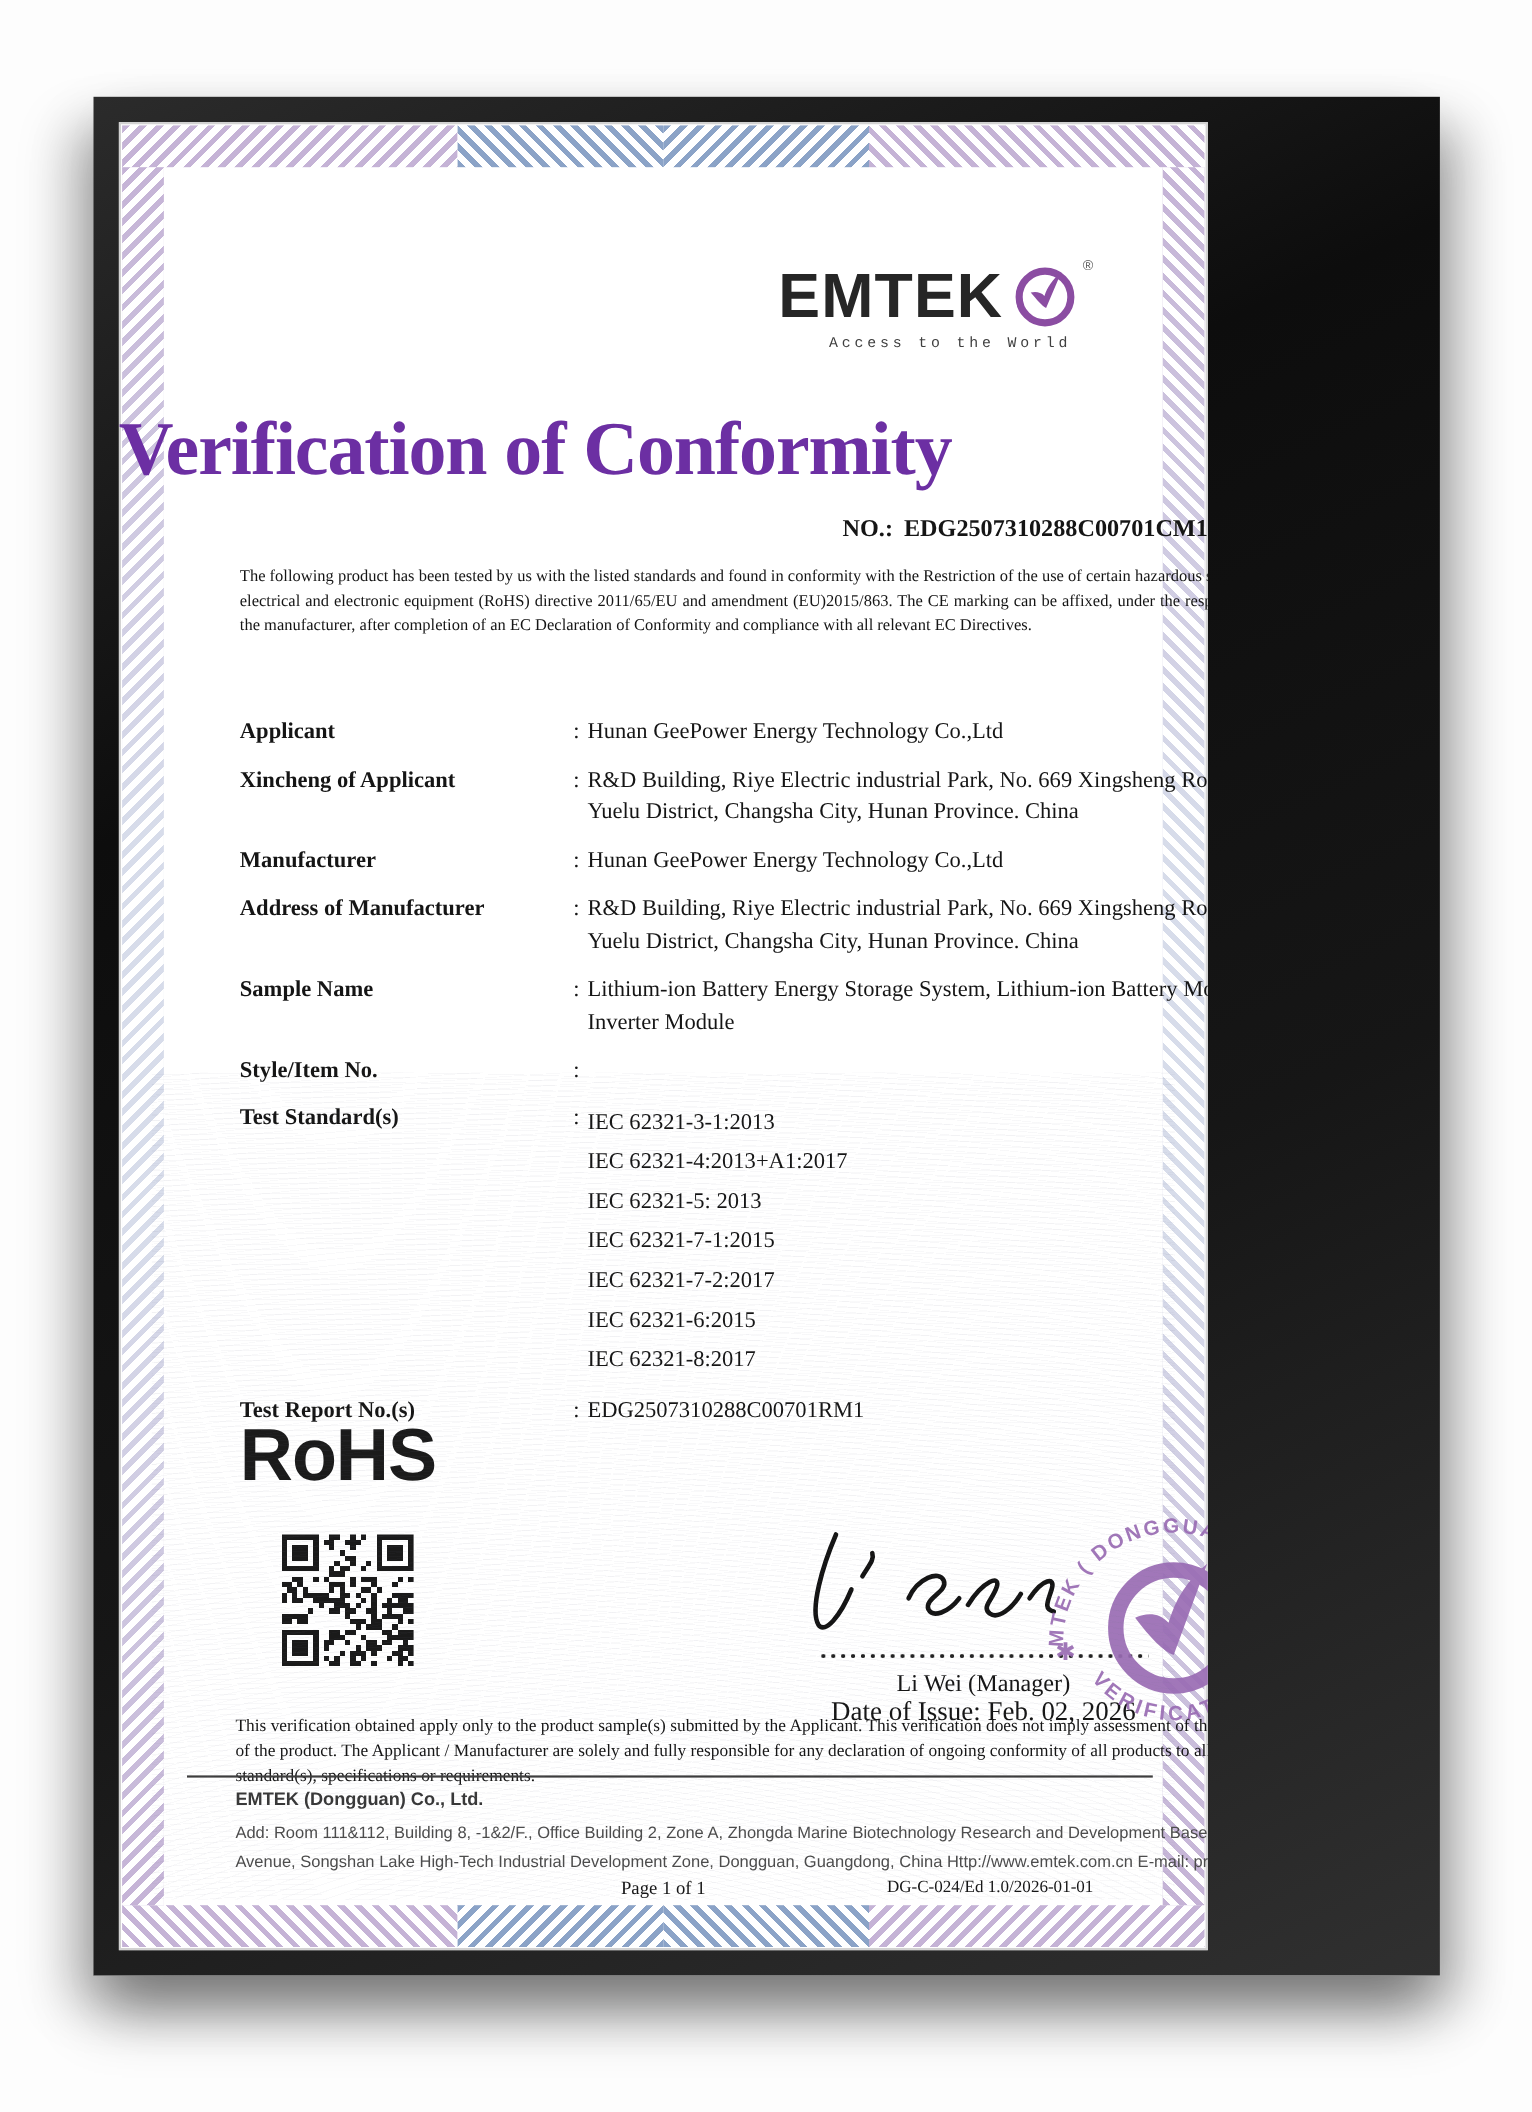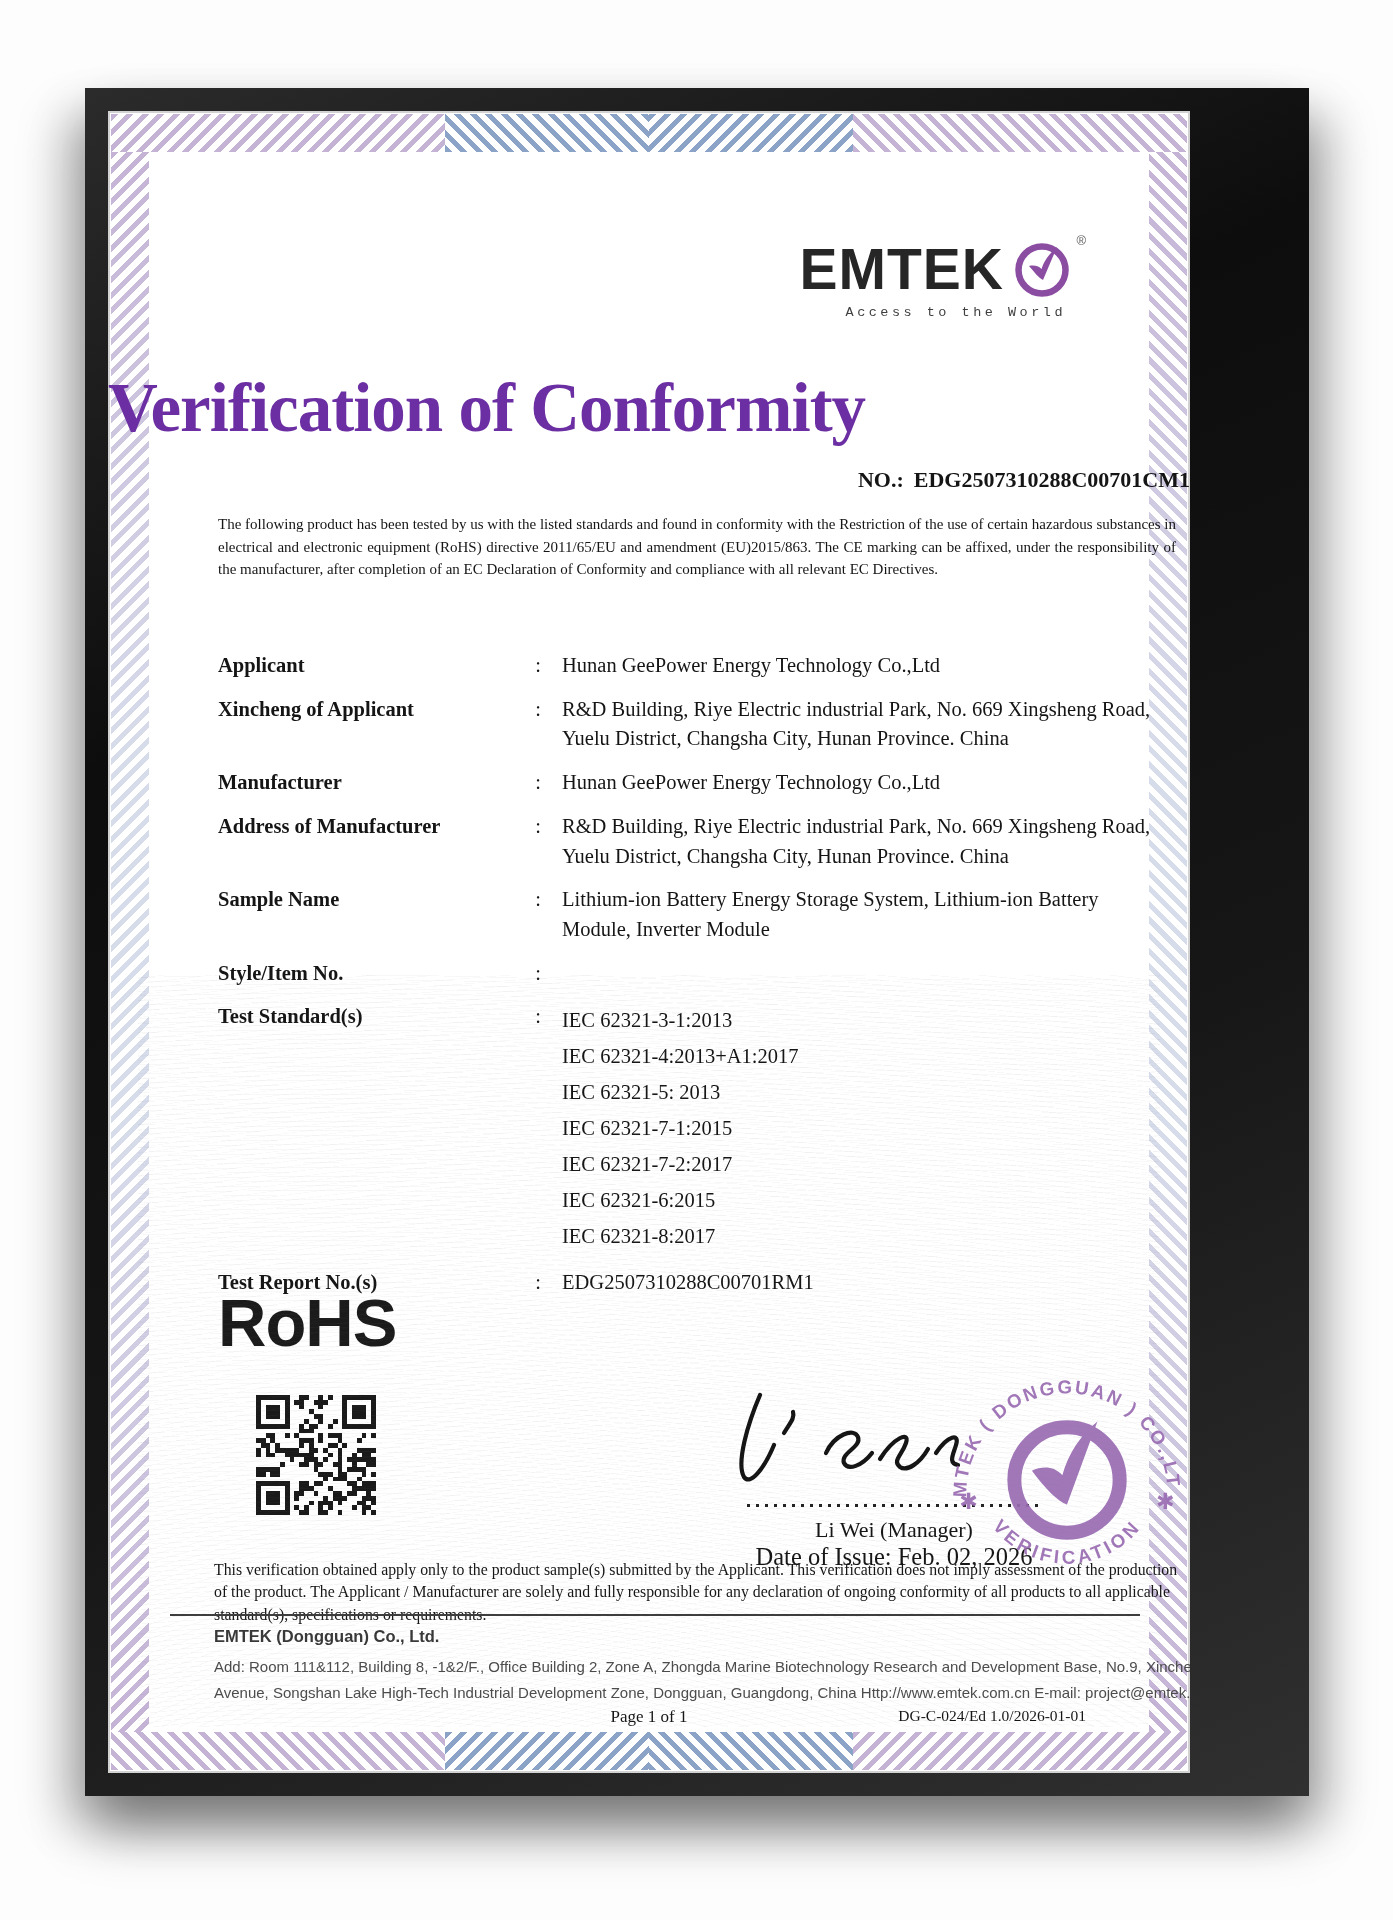--- a/index.html
+++ b/index.html
@@ -9,21 +9,21 @@
     font-family:"Liberation Serif",serif;color:#151515;
   }
   
   .frame{
     position:absolute;left:85px;top:88px;width:1224px;height:1708px;
     box-sizing:border-box;padding:23px;
     background:linear-gradient(155deg,#2b2b2b 0%,#0d0d0d 30%,#161616 62%,#303030 100%);
     box-shadow:0 34px 52px rgba(0,0,0,.33),-24px 26px 44px rgba(0,0,0,.17),24px 26px 44px rgba(0,0,0,.17);
   }
   .cert{
-    position:relative;width:1082px;height:1662px;background:#fff;
+    position:relative;width:990px;height:1662px;background:#fff;
     box-shadow:inset 0 0 0 2px #d2d2d2;overflow:hidden;
   }
   
   .cert::after{
     content:"";position:absolute;left:30px;right:30px;top:52%;bottom:46px;pointer-events:none;
     background:
       repeating-radial-gradient(ellipse 1100px 420px at 18% 128%,rgba(110,110,135,.05) 0 2px,transparent 2px 12px),
       repeating-radial-gradient(ellipse 1000px 380px at 85% 135%,rgba(110,110,135,.045) 0 2px,transparent 2px 14px);
   }
   
@@ -57,21 +57,21 @@
   .title{position:absolute;top:258px;left:0;width:100%;text-align:left;
     font-size:69px;font-weight:bold;color:#6c2fa3;letter-spacing:-1px;}
   .no-line{position:absolute;top:356px;left:0;width:100%;text-align:right;
     font-size:22px;font-weight:bold;}
   .no-line .gap{display:inline-block;width:10px;}
   
   .intro{position:absolute;top:402px;left:110px;width:958px;
     font-size:15px;line-height:1.5;text-align:justify;}
   
   .fields{position:absolute;top:540px;left:110px;width:952px;font-size:20.5px;}
-  .frow{display:grid;grid-template-columns:296px 20px 1fr;line-height:1.45;margin-bottom:14px;gap:14px;}
+  .frow{display:grid;grid-template-columns:296px 20px 1fr;line-height:1.45;margin-bottom:14px;}
   .flabel{font-weight:bold;}
   .fcolon{text-align:center;}
   .standards div{line-height:36px;}
   
   .rohs{position:absolute;top:1178px;left:110px;font-family:"Liberation Sans",sans-serif;
     font-weight:bold;font-size:67px;letter-spacing:-1px;color:#1b1b1b;line-height:1;}
   .qr{position:absolute;top:1284px;left:148px;width:120px;height:120px;}
   
   .sig{position:absolute;top:1278px;left:600px;width:280px;height:108px;}
   .dots{position:absolute;top:1392px;left:636px;width:300px;height:5px;

